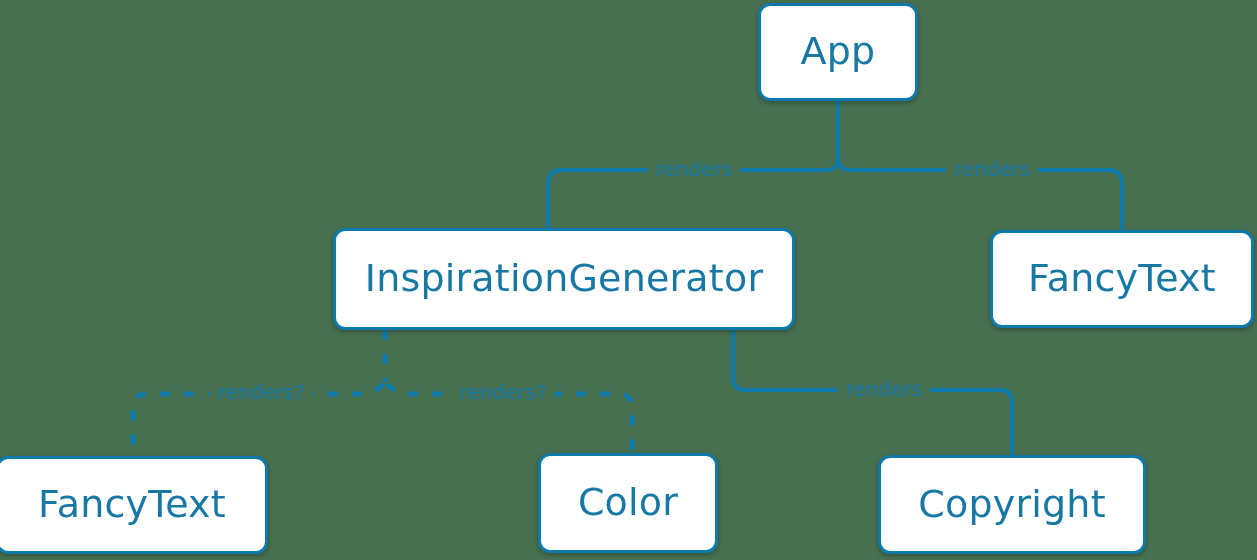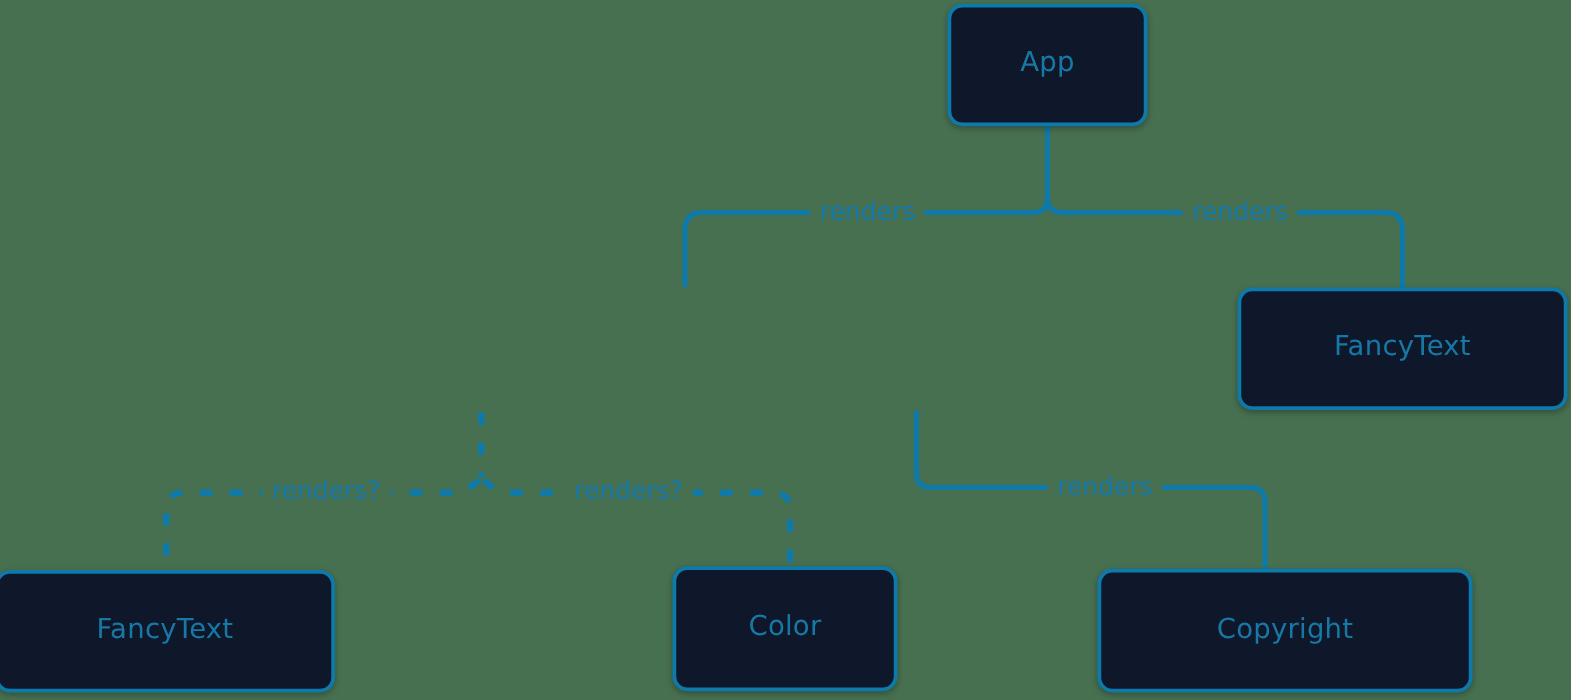--- a/index.html
+++ b/index.html
@@ -20,30 +20,30 @@
   }
   .edge-layer {
     position: absolute;
     top: 0;
     left: 0;
     width: 1257px;
     height: 560px;
   }
   .node {
     position: absolute;
-    background: #0f172a;
+    background: #ffffff;
     border: 3px solid #0e7aab;
     border-radius: 12px;
     box-sizing: border-box;
     display: flex;
     align-items: center;
     justify-content: center;
     box-shadow: 0 2px 5px rgba(0,0,0,0.28);
     color: #1778a5;
-    font-size: 22px;
+    font-size: 38px;
     letter-spacing: 0.2px;
     white-space: nowrap;
   }
   .node-label {
     display: block;
     line-height: 1;
     padding-bottom: 2px;
   }
   .edge-label {
     position: absolute;
@@ -54,21 +54,21 @@
     background: #477050;
     padding: 0 8px;
     transform: translate(-50%, -50%);
   }
   
   #node-app            { left: 758px;  top: 3px;   width: 160px; height: 98px; }
   #node-inspiration    { left: 333px;  top: 228px; width: 462px; height: 102px; }
   #node-fancytext-top  { left: 990px;  top: 230px; width: 264px; height: 98px; }
   #node-fancytext-bot  { left: -4px;   top: 456px; width: 272px; height: 98px; }
   #node-color          { left: 538px;  top: 453px; width: 180px; height: 100px; }
-  #node-copyright      { left: 878px;  top: 455px; width: 300px; height: 99px; align-items: center; }
+  #node-copyright      { left: 878px;  top: 455px; width: 268px; height: 99px; align-items: center; }
   
   #label-app-inspiration  { left: 694px; top: 169px; }
   #label-app-fancytext    { left: 992px; top: 169px; }
   #label-ig-copyright     { left: 884px; top: 389px; }
   #label-ig-fancytext     { left: 261px; top: 392px; }
   #label-ig-color         { left: 503px; top: 392px; }
 </style>
 </head>
 <body>
 
@@ -94,20 +94,23 @@
       <path d="M 383 384 Q 374 394 360 394 L 147 394 Q 133 394 133 408 L 133 456"></path>
 
       <path d="M 387 384 Q 396 394 410 394 L 618 394 Q 632 394 632 408 L 632 453"></path>
     </g>
   </svg>
 
   <div class="node" id="node-app">
     <span class="node-label">App</span>
   </div>
 
+  <div class="node" id="node-inspiration">
+    <span class="node-label">InspirationGenerator</span>
+  </div>
 
   <div class="node" id="node-fancytext-top">
     <span class="node-label">FancyText</span>
   </div>
 
   <div class="node" id="node-fancytext-bot">
     <span class="node-label">FancyText</span>
   </div>
 
   <div class="node" id="node-color">

